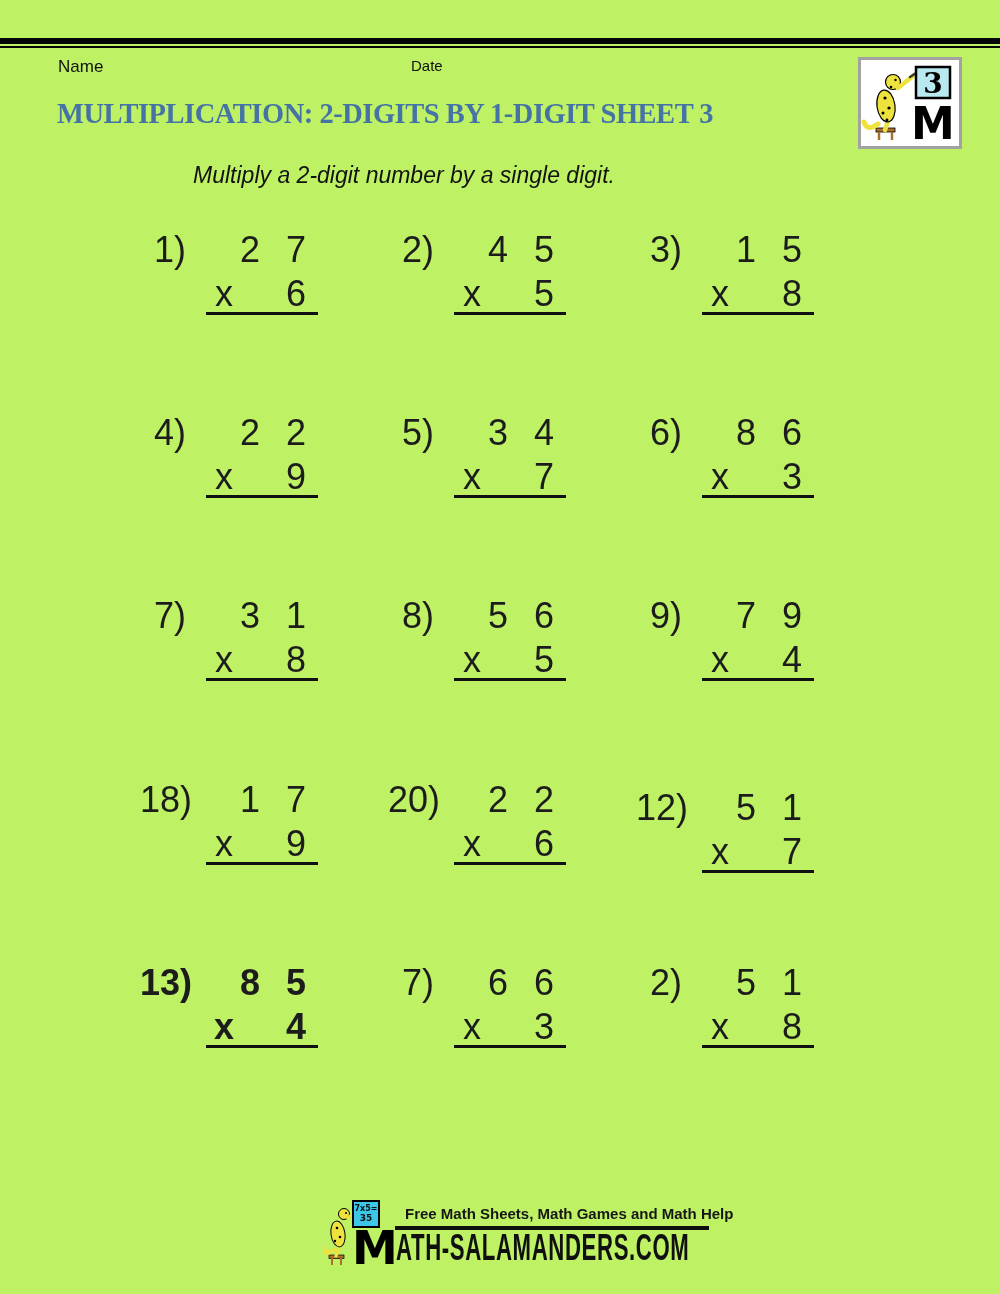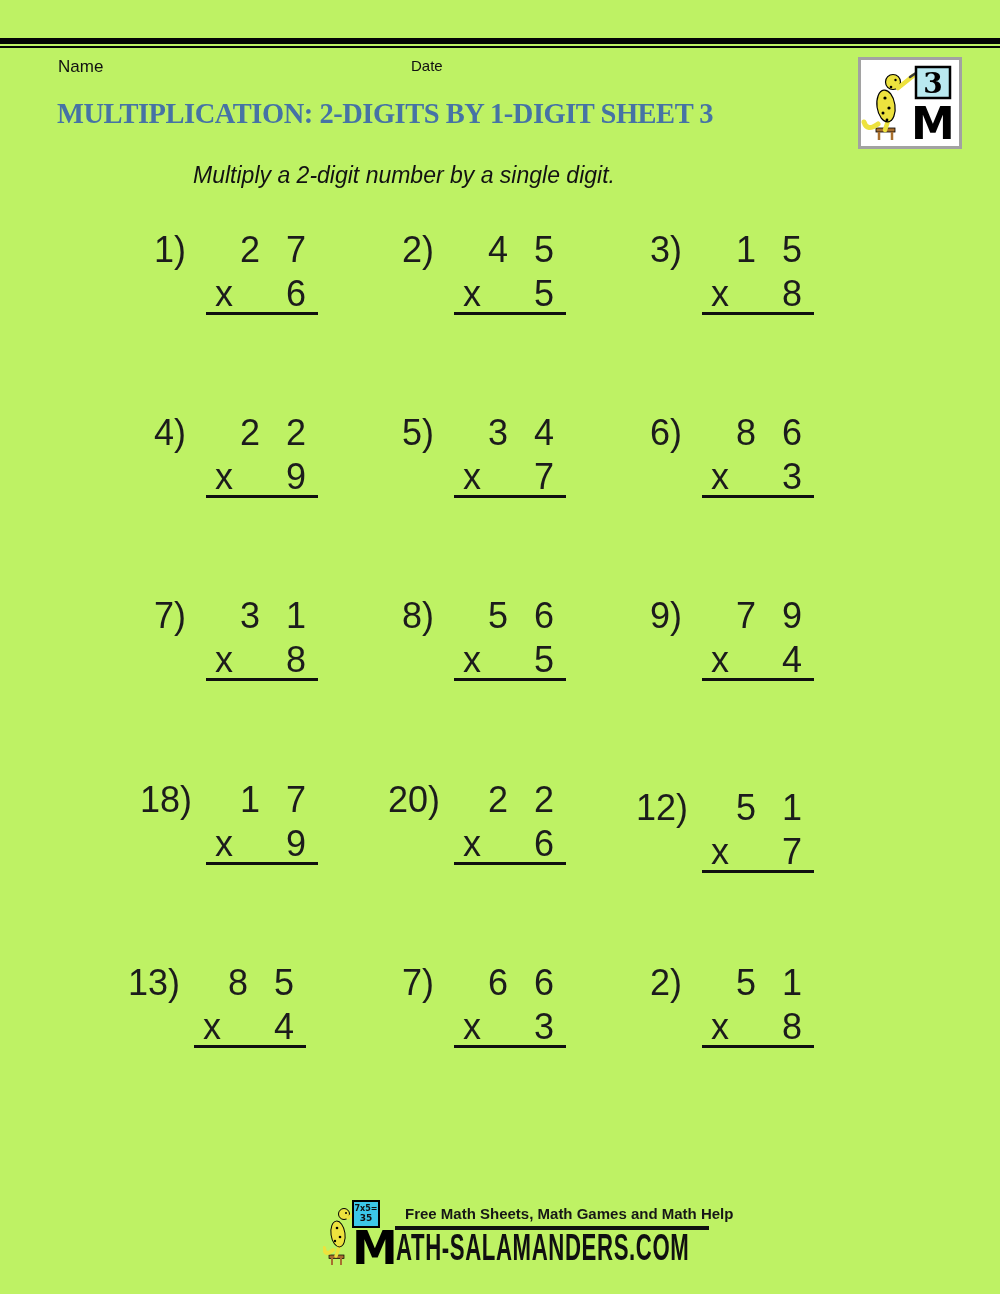--- a/index.html
+++ b/index.html
@@ -178,21 +178,21 @@
     <div class="p-rule"></div>
   </div>
       <div class="problem" style="left: 636px; top: 780px; margin-top: 8px;">
     <span class="p-label">12)</span>
     <span class="p-d1">5</span>
     <span class="p-d2">1</span>
     <span class="p-x">x</span>
     <span class="p-m">7</span>
     <div class="p-rule"></div>
   </div>
-      <div class="problem" style="left: 128px; top: 963px;">
+      <div class="problem" style="left: 140px; top: 963px; font-weight: bold;">
     <span class="p-label">13)</span>
     <span class="p-d1">8</span>
     <span class="p-d2">5</span>
     <span class="p-x">x</span>
     <span class="p-m">4</span>
     <div class="p-rule"></div>
   </div>
       <div class="problem" style="left: 388px; top: 963px;">
     <span class="p-label">7)</span>
     <span class="p-d1">6</span>

